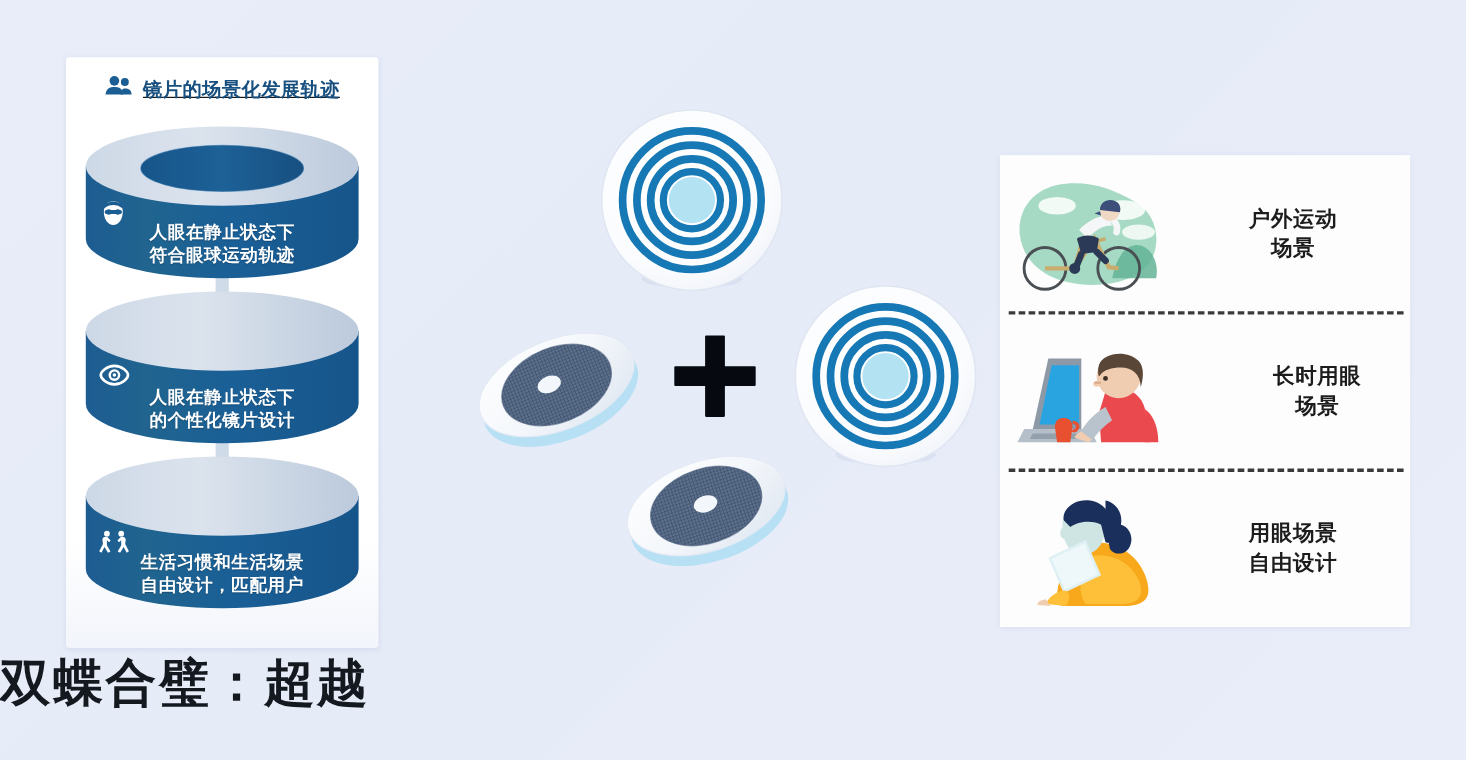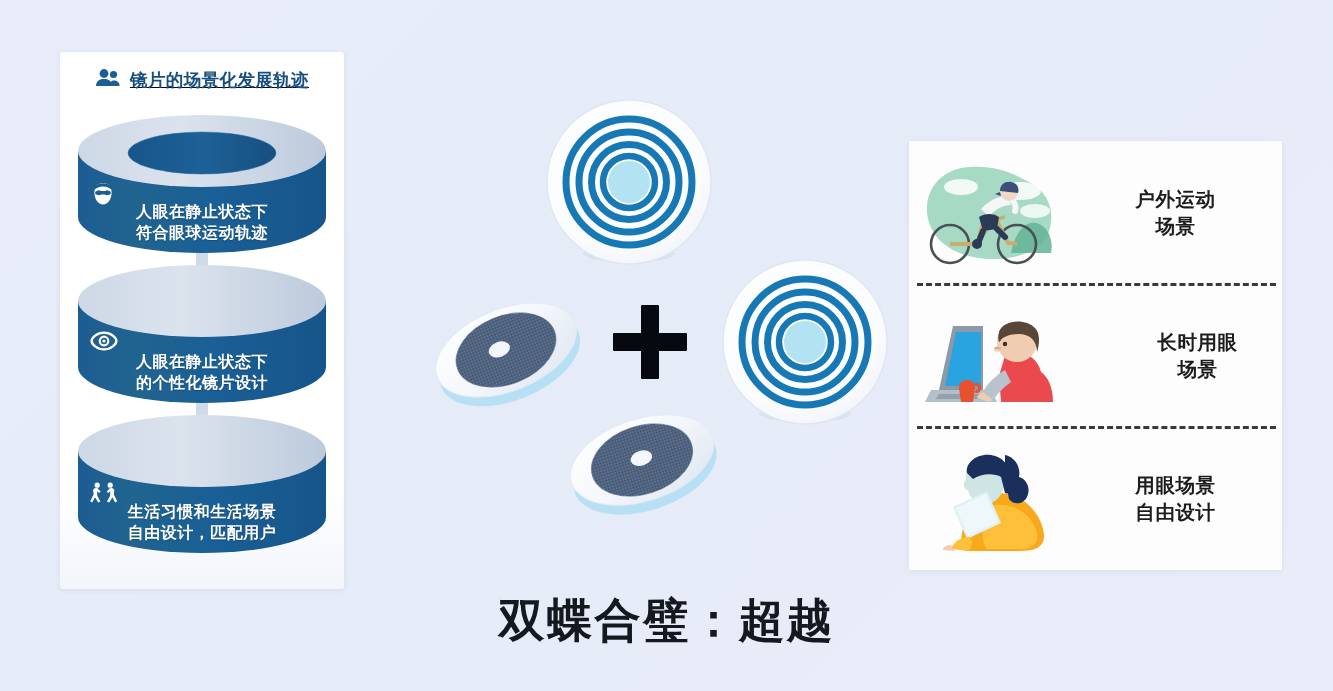--- a/index.html
+++ b/index.html
@@ -196,21 +196,21 @@
   }
   .scene-divider.d0 { top: 142px; }
   .scene-divider.d1 { top: 285px; }
 
   
   #bottom-title {
     position: absolute;
     left: 0;
     top: 590px;
     width: 100%;
-    text-align: center;
+    text-align: left;
     font-size: 46px;
     font-weight: bold;
     color: #14181f;
     letter-spacing: 2px;
     font-family: "Liberation Sans", "DejaVu Sans", sans-serif;
   }
 </style>
 </head>
 <body>
 

